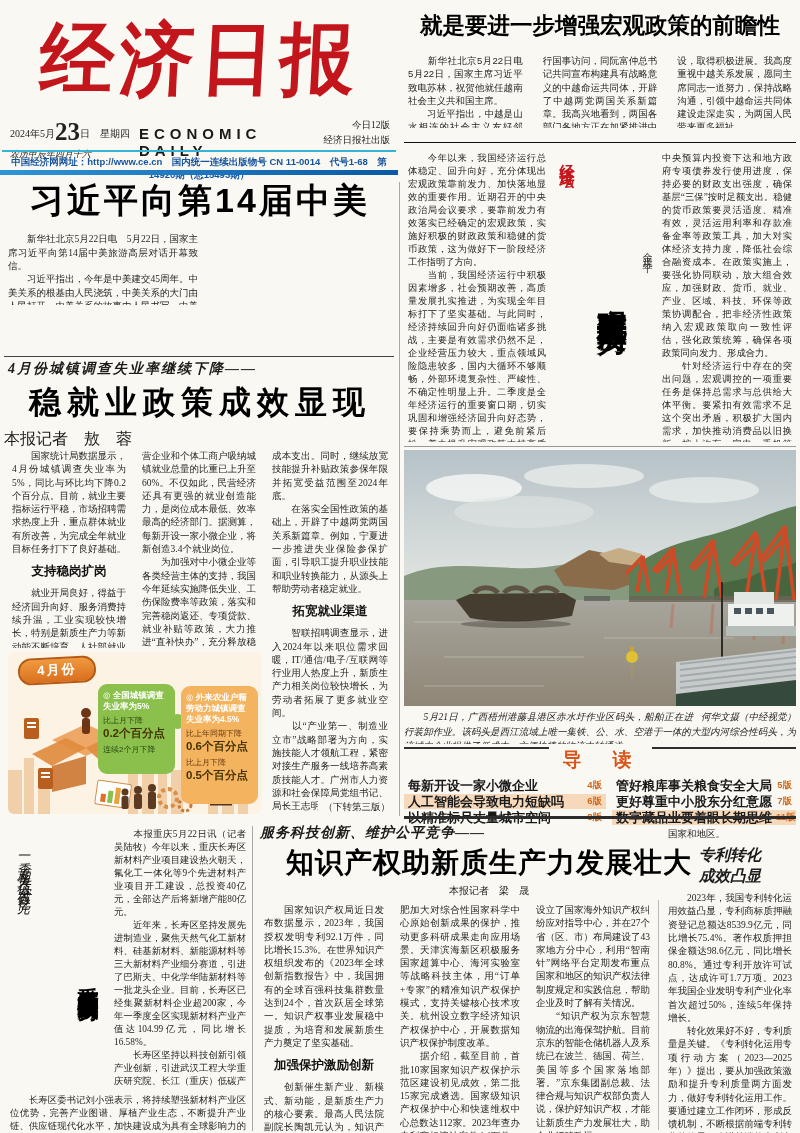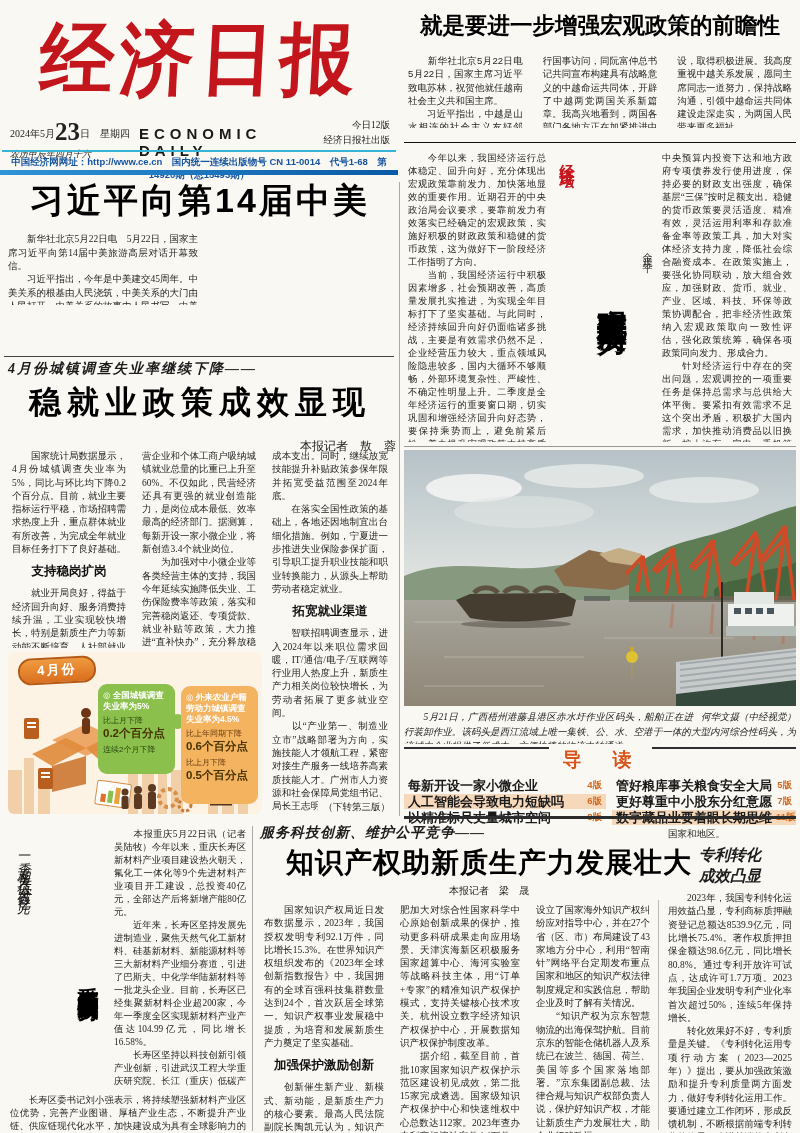--- a/index.html
+++ b/index.html
@@ -33,21 +33,21 @@
   
   .ma{position:absolute;left:4px;top:180px;width:392px;}
   .ma-h{font-weight:900;font-size:34px;line-height:1.22;text-align:center;letter-spacing:3px;color:#000;}
   .ma-cols{display:flex;gap:12px;height:76px;overflow:hidden;margin-top:8px;flex-direction:column;}
   .ma-cols .t{width:190px;}
   .rule{position:absolute;background:#444;}
   
   .emp{position:absolute;left:4px;top:360px;width:392px;height:458px;}
   .emp-kicker{font-weight:700;font-size:14px;letter-spacing:2px;margin-left:4px;font-style:italic;}
   .emp-head{font-weight:900;font-size:32px;letter-spacing:6px;text-align:center;margin-top:3px;color:#000;}
-  .emp-byline{text-align:right;font-size:12px;margin-top:13px;}
+  .emp-byline{text-align:left;font-size:16px;margin-top:4px;}
   .emp-cont{position:absolute;right:2px;bottom:0;font-size:9.5px;background:#faf8f2;padding-left:6px;}
   
   .ig{position:absolute;left:4px;top:292px;width:254px;height:162px;background:#fdf3e4;border-radius:6px;overflow:hidden;}
   .ig-pill{position:absolute;left:10px;top:5px;width:74px;height:23px;border-radius:13px;
       background:linear-gradient(#f09a3e,#d96f1f);border:2px solid #b55a14;color:#fff;
       font:700 13px/21px "Liberation Sans",sans-serif;text-align:center;transform:rotate(-3deg);letter-spacing:2px;}
   .ig-box{position:absolute;border-radius:9px;padding:6px 5px;box-sizing:border-box;
       font-family:"Liberation Sans","DejaVu Sans",sans-serif;}
   .ig-green{left:90px;top:32px;width:77px;height:90px;background:#8bc04c;}
   .ig-orange{left:173px;top:34px;width:77px;height:118px;background:#f3b35f;}
@@ -153,21 +153,21 @@
       <p class="t">　　就业开局良好，得益于经济回升向好、服务消费持续升温，工业实现较快增长，特别是新质生产力等新动能不断培育。人社部就业促进司副司长陈勇嘉认为，今年以来，稳就业政策靠前发力，一系列稳增长、惠民生的经济金融等政策密集出台，各地紧扣高质量发展主题，着力优化营商环境，支持民营经济发展，保障了就业工作顺利开展。
 　　民营经济发展对实现“稳增长”“稳就业”目标至关重要。近年来，城镇新增就业集中在民营经济部门，民</p>
     </div>
     <div class="colbox" style="left:134px;top:86px;width:122px;height:202px;">
       <p class="t">营企业和个体工商户吸纳城镇就业总量的比重已上升至60%。不仅如此，民营经济还具有更强的就业创造能力，是岗位成本最低、效率最高的经济部门。据测算，每新开设一家小微企业，将新创造3.4个就业岗位。
 　　为加强对中小微企业等各类经营主体的支持，我国今年延续实施降低失业、工伤保险费率等政策，落实和完善稳岗返还、专项贷款、就业补贴等政策，大力推进“直补快办”，充分释放稳岗效能。
 　　人社部失业保险司相关负责人介绍，延续阶段性降低失业保险费率至1%的政策至2025年底，对不裁员少裁员的参保企业继续实施稳岗返还政策至2024年底，中小微企业按不超过企业及其职工上年度实际缴纳失业保险费的60%返还，大型企业返还比例不超过30%，资金用途也在现行4项稳定就业岗位支出基础上新增降低生产经营</p>
     </div>
     <div class="colbox" style="left:264px;top:86px;width:124px;height:368px;">
       <p class="t">成本支出。同时，继续放宽技能提升补贴政策参保年限并拓宽受益范围至2024年底。
-　　在落实全国性政策的基础上，各地还因地制宜出台细化措施。例如，宁夏进一步推进失业保险参保扩面，引导职工提升职业技能和职业转换能力，从源头上帮助劳动者稳定就业。</p>
+　　在落实全国性政策的基础上，开辟了中越两党两国关系新篇章。例如，宁夏进一步推进失业保险参保扩面，引导职工提升职业技能和职业转换能力，从源头上帮助劳动者稳定就业。</p>
       <h4 class="sub">拓宽就业渠道</h4>
       <p class="t">　　智联招聘调查显示，进入2024年以来职位需求回暖，IT/通信/电子/互联网等行业用人热度上升，新质生产力相关岗位较快增长，为劳动者拓展了更多就业空间。
 　　以“产业第一、制造业立市”战略部署为方向，实施技能人才领航工程，紧密对接生产服务一线培养高素质技能人才。广州市人力资源和社会保障局党组书记、局长王志明表示，将贯通技能人才培养通道，出台加强新时代高技能人才队伍建设实施意见，健全民办培训机构管理、培训补贴发放、企业新型学徒制、项目制等业务制度，制定发布紧缺急需工种目录，推广实施“新八级工”制度，贯通高技能人才与专业技术人才职业发展双向通道；优化技能人才培育服务平台，建好粤港澳大湾区产教融合技能人才培养联盟，推进产业就业培训基地和产教融合实训示范基地建设。</p>
       <div class="emp-cont">（下转第三版）</div>
     </div>
 
     <div class="ig">
       <svg width="254" height="162" viewBox="0 0 254 162" style="position:absolute;left:0;top:0;">
         <g fill="#f0cda2" opacity="0.9">
           <rect x="0" y="118" width="14" height="44"></rect>

